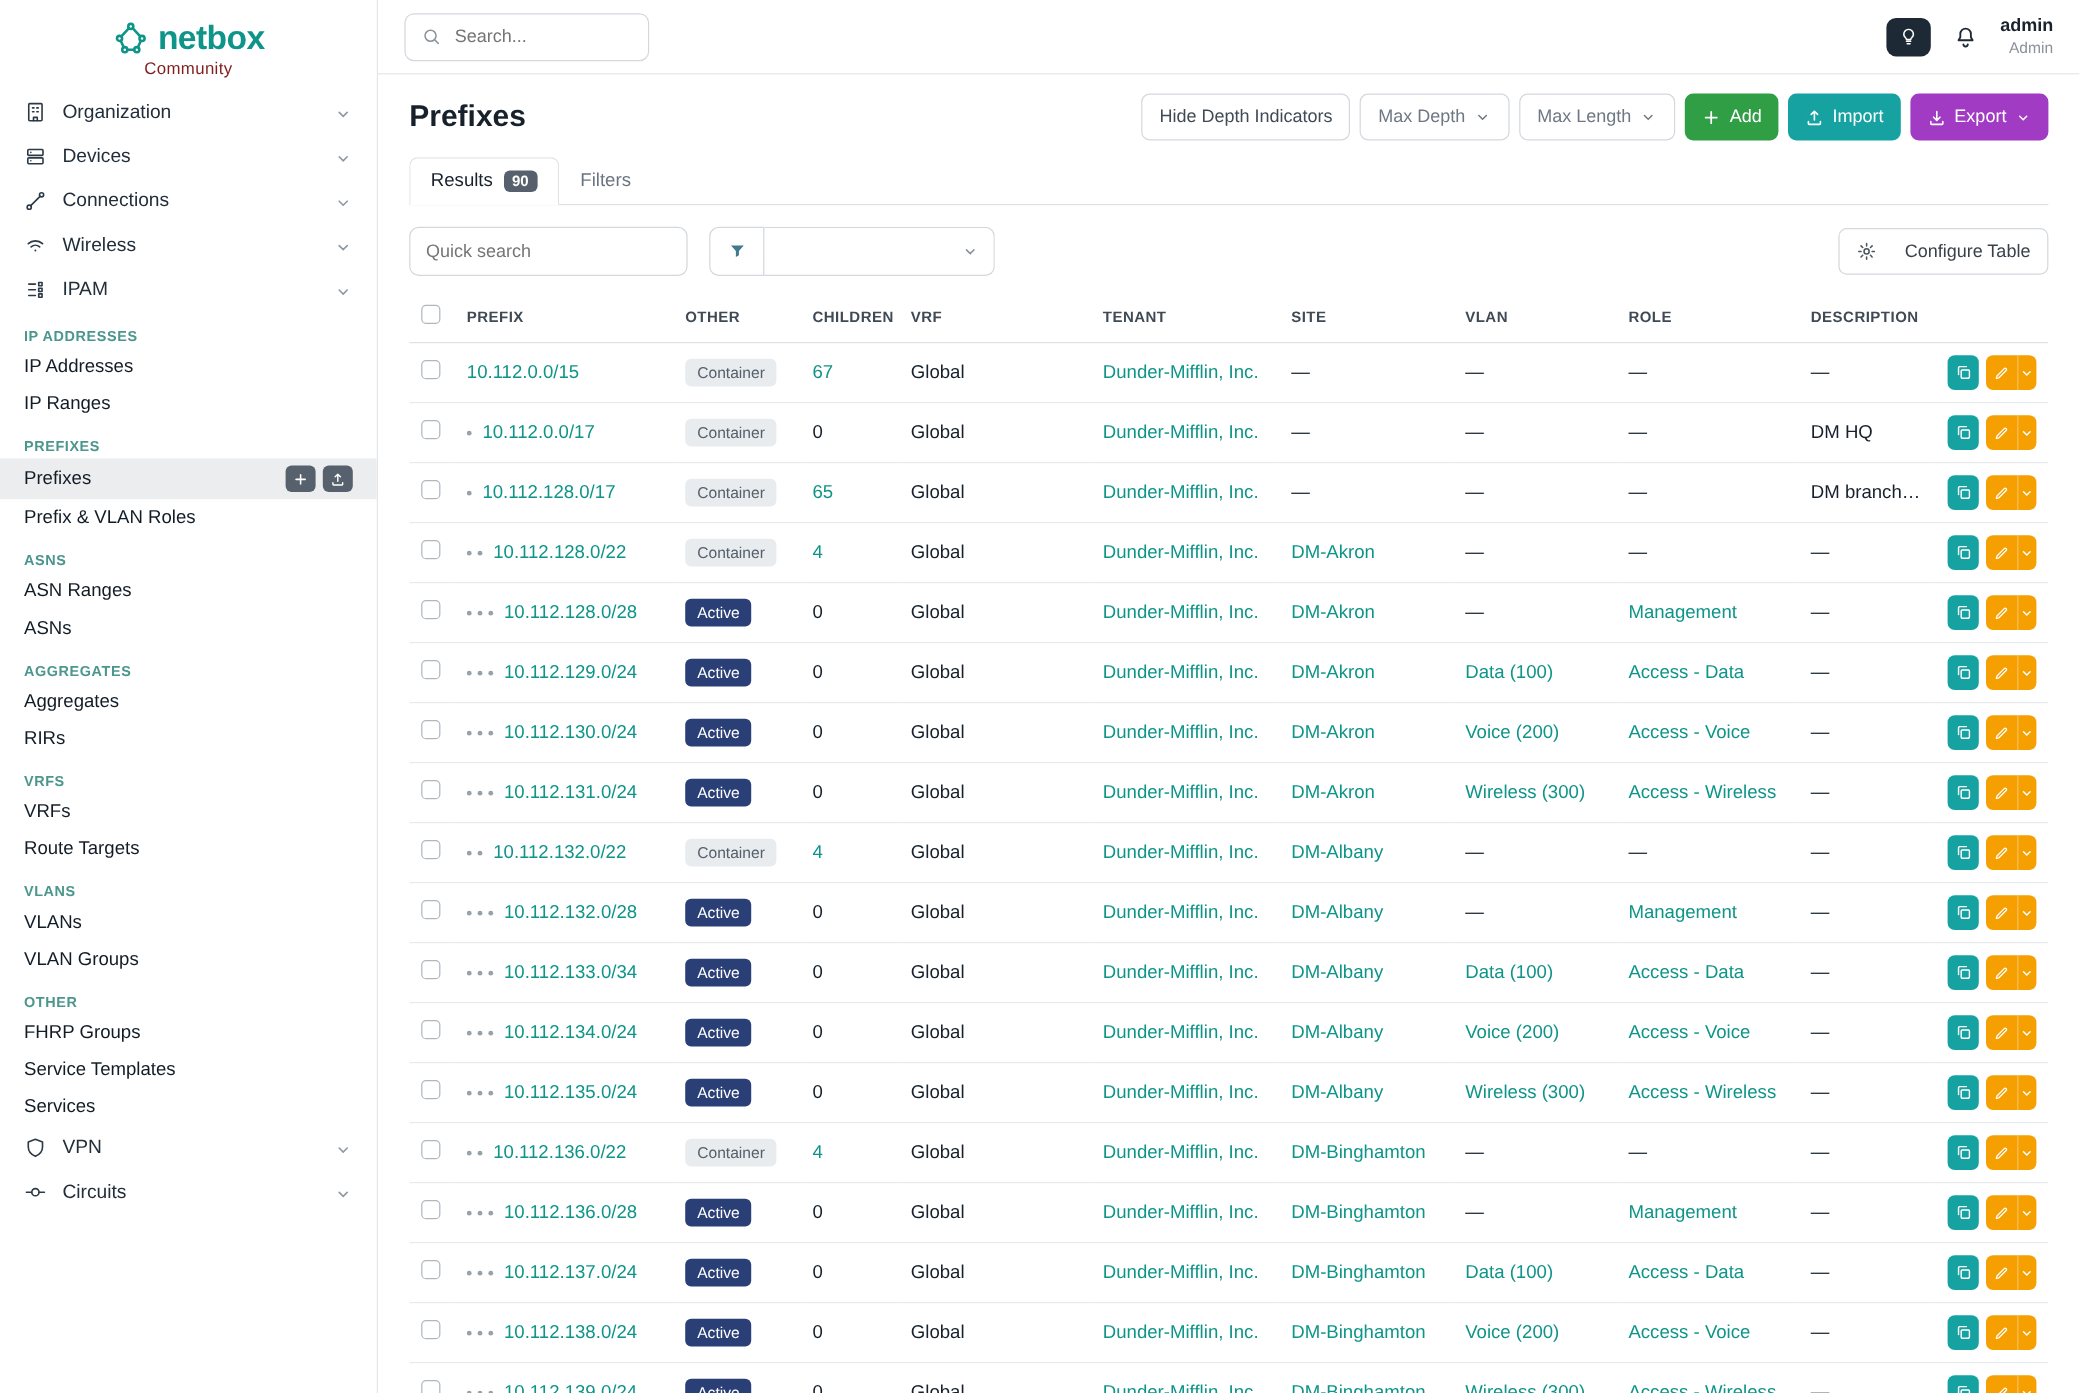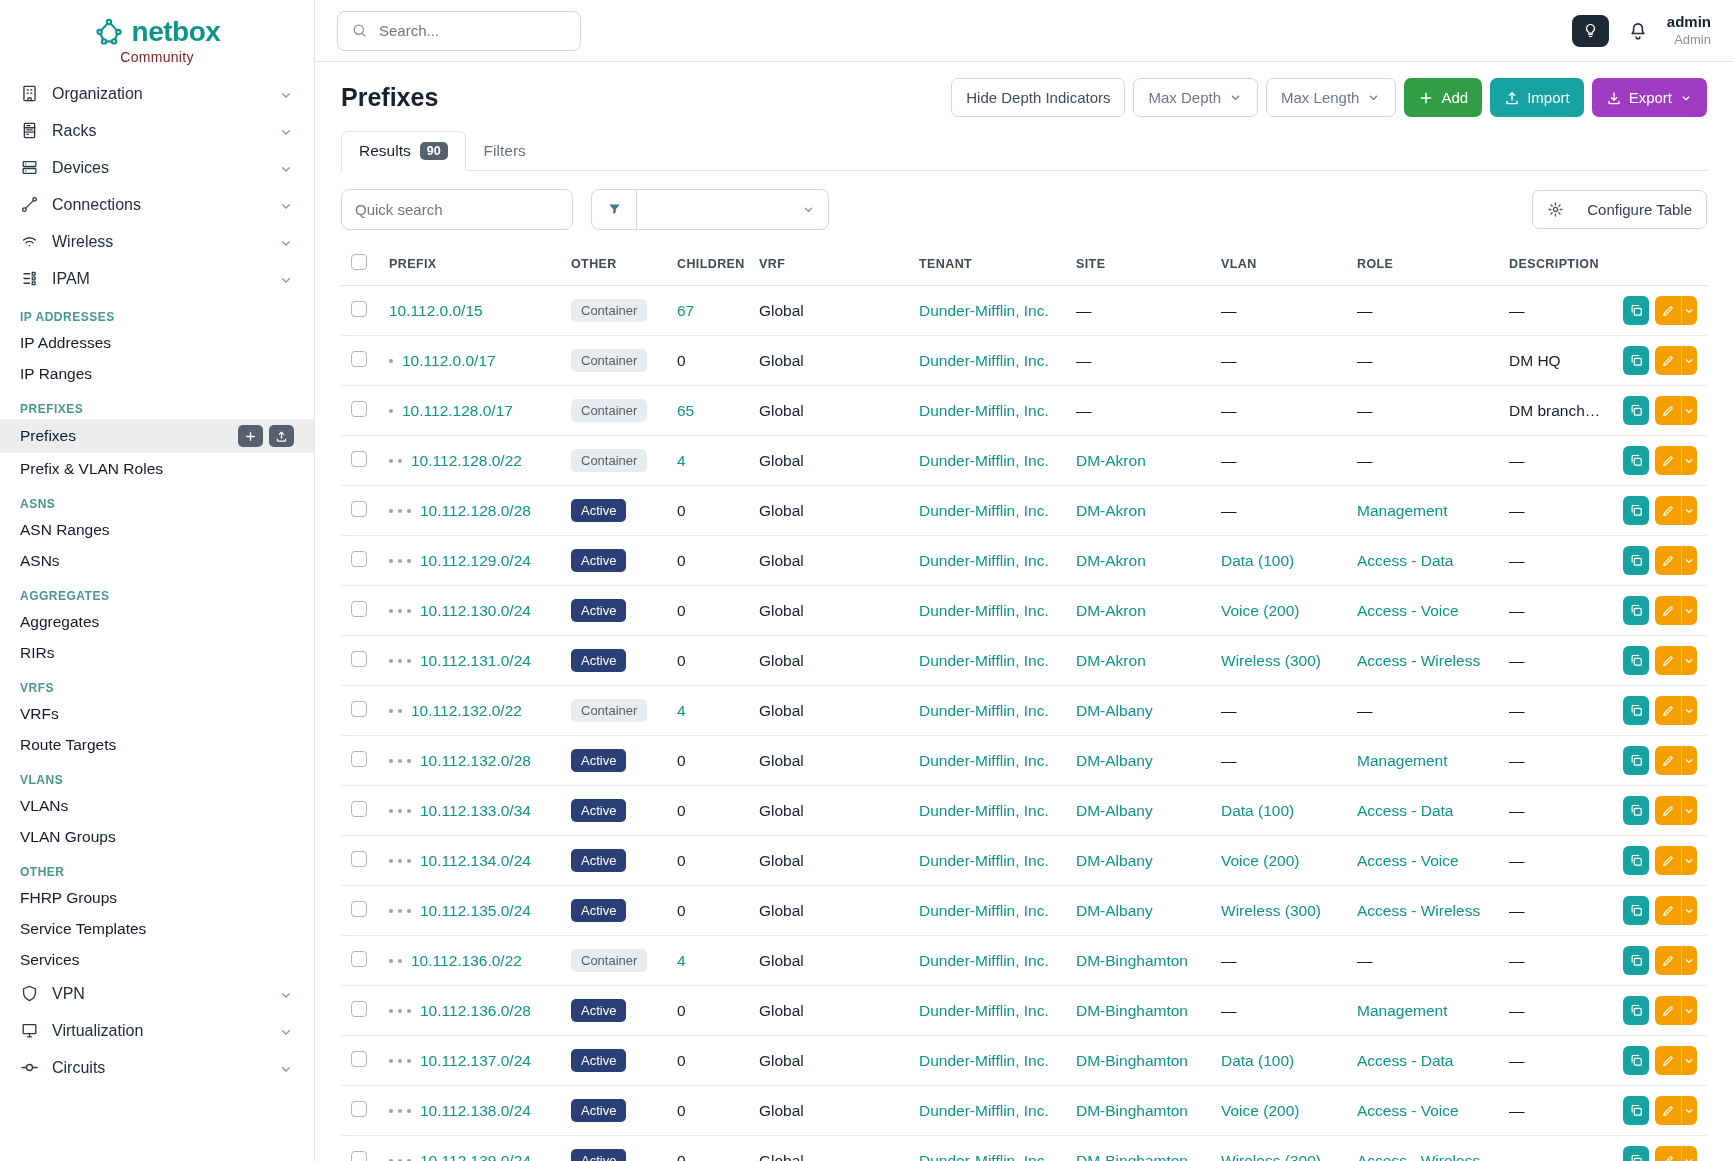--- a/index.html
+++ b/index.html
@@ -30,21 +30,21 @@
             padding:6px 20px;font-size:15.5px;color:#121c26;cursor:pointer;min-height:31px;}
   .side-sub.active{background:#ebedef;}
   .mini-actions{display:flex;gap:6px;}
   .mini-btn{width:25px;height:22px;border:none;border-radius:5px;background:#57616d;color:#fff;
             display:flex;align-items:center;justify-content:center;padding:0;cursor:pointer;}
 
   
   .main{flex:1;display:flex;flex-direction:column;min-width:0;}
   .topbar{height:62px;min-height:62px;display:flex;align-items:center;padding:0 22px;
           border-bottom:1px solid #e4e7ea;}
-  .search-box{width:244px;height:40px;border:1px solid #d3d8dd;border-radius:8px;display:flex;
+  .search-box{width:204px;height:40px;border:1px solid #d3d8dd;border-radius:8px;display:flex;
               align-items:center;gap:9px;padding:0 13px;color:#8a939c;}
   .search-box input{border:none;outline:none;flex:1;min-width:0;font-size:15px;font-family:inherit;
                     color:#1a2632;background:transparent;}
   .topbar-right{margin-left:auto;display:flex;align-items:center;gap:18px;}
   .bulb-btn{width:37px;height:32px;background:#1d2a36;border:none;border-radius:8px;display:flex;
             align-items:center;justify-content:center;color:#fff;cursor:pointer;}
   .bell-btn{background:none;border:none;color:#1d2a36;display:flex;cursor:pointer;padding:0;}
   .user{text-align:right;cursor:pointer;line-height:1.25;}
   .user-name{font-weight:700;font-size:15px;color:#18222c;}
   .user-role{font-size:13px;color:#8a939c;}
@@ -135,34 +135,20 @@
             </svg>
           </span>
     <span>Organization</span>
     <span class="chev">
       <svg width="16" height="16" viewBox="0 0 24 24" fill="none" stroke="currentColor" stroke-width="2" stroke-linecap="round">
               <path d="M7 10l5 5 5-5"></path>
             </svg>
     </span>
   </div>
 
-  <div class="side-item">
-    <span class="side-icon">
-            <svg width="19" height="19" viewBox="0 0 24 24" fill="none" stroke="currentColor" stroke-width="1.7" stroke-linecap="round" stroke-linejoin="round">
-              <rect x="5.5" y="3" width="13" height="18" rx="1"></rect>
-              <path d="M5.5 8.5h13M5.5 14h13M8.5 5.8h4M8.5 11.2h7M8.5 16.8h2"></path>
-            </svg>
-          </span>
-    <span>Racks</span>
-    <span class="chev">
-      <svg width="16" height="16" viewBox="0 0 24 24" fill="none" stroke="currentColor" stroke-width="2" stroke-linecap="round">
-              <path d="M7 10l5 5 5-5"></path>
-            </svg>
-    </span>
-  </div>
 
   <div class="side-item">
     <span class="side-icon">
             <svg width="19" height="19" viewBox="0 0 24 24" fill="none" stroke="currentColor" stroke-width="1.7" stroke-linecap="round" stroke-linejoin="round">
               <rect x="4" y="4.5" width="16" height="6.2" rx="1"></rect>
               <rect x="4" y="13.3" width="16" height="6.2" rx="1"></rect>
               <path d="M7.2 7.6h.01M7.2 16.4h.01"></path>
             </svg>
           </span>
     <span>Devices</span>
@@ -353,34 +339,20 @@
             </svg>
           </span>
     <span>VPN</span>
     <span class="chev">
       <svg width="16" height="16" viewBox="0 0 24 24" fill="none" stroke="currentColor" stroke-width="2" stroke-linecap="round">
               <path d="M7 10l5 5 5-5"></path>
             </svg>
     </span>
   </div>
 
-  <div class="side-item">
-    <span class="side-icon">
-            <svg width="19" height="19" viewBox="0 0 24 24" fill="none" stroke="currentColor" stroke-width="1.7" stroke-linecap="round" stroke-linejoin="round">
-              <rect x="4" y="4.5" width="16" height="11.5" rx="1"></rect>
-              <path d="M9.5 20h5M12 16v4"></path>
-            </svg>
-          </span>
-    <span>Virtualization</span>
-    <span class="chev">
-      <svg width="16" height="16" viewBox="0 0 24 24" fill="none" stroke="currentColor" stroke-width="2" stroke-linecap="round">
-              <path d="M7 10l5 5 5-5"></path>
-            </svg>
-    </span>
-  </div>
 
   <div class="side-item">
     <span class="side-icon">
             <svg width="19" height="19" viewBox="0 0 24 24" fill="none" stroke="currentColor" stroke-width="1.7" stroke-linecap="round" stroke-linejoin="round">
               <circle cx="12" cy="12" r="3.8"></circle>
               <path d="M2.5 12h5.7M15.8 12h5.7"></path>
             </svg>
           </span>
     <span>Circuits</span>
     <span class="chev">

